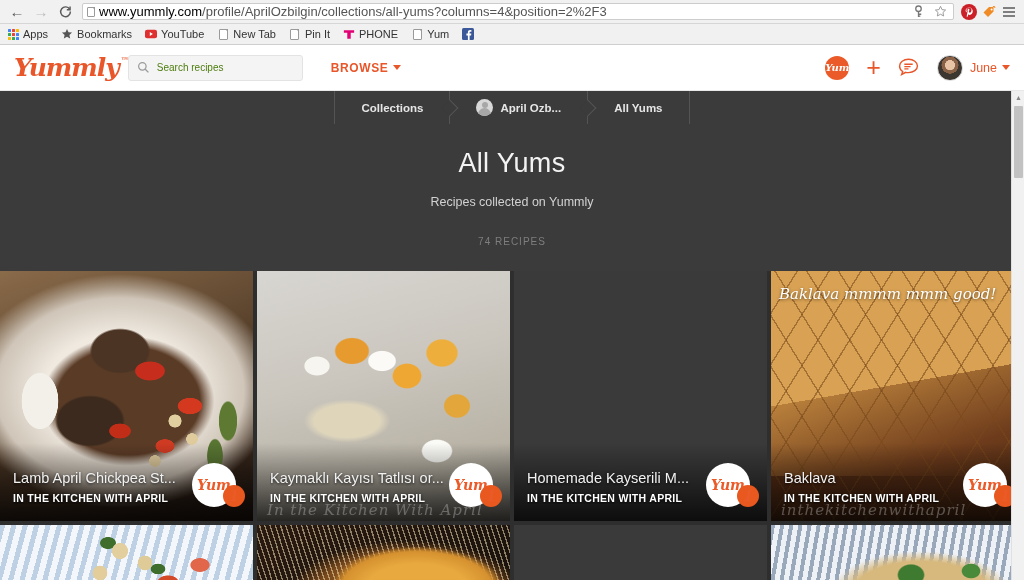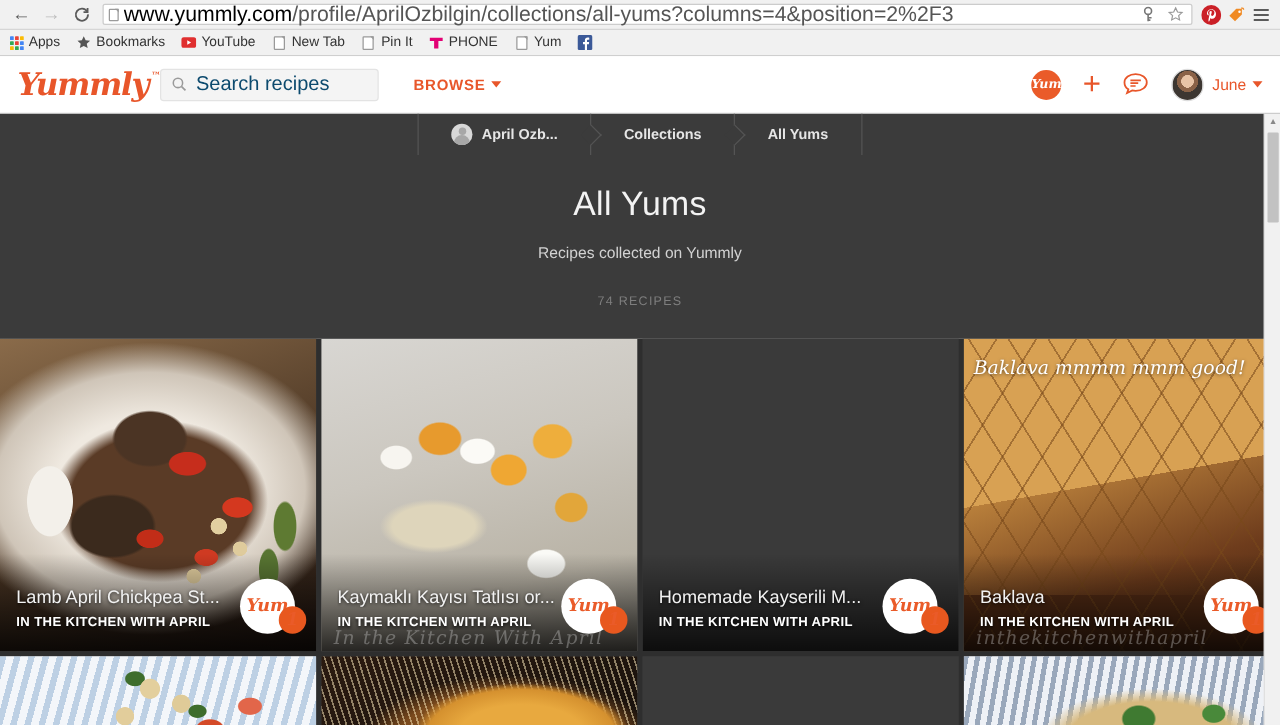--- a/index.html
+++ b/index.html
@@ -29,21 +29,21 @@
   }
   .page-doc-icon {
     width: 8px; height: 10px; border: 1px solid #9a9a9a;
     border-radius: 1px; background: #fff; flex: none; position: relative;
   }
   .page-doc-icon::after {
     content: ""; position: absolute; top: -1px; right: -1px;
     border-left: 3px solid transparent; border-top: 3px solid #9a9a9a;
   }
   .url-text {
-    font-size: 17px; color: #222; white-space: nowrap;
+    font-size: 13px; color: #222; white-space: nowrap;
     overflow: hidden; flex: 1;
   }
   .url-text .url-host { color: #000; }
   .url-text .url-path { color: #555; }
   .tb-icon {
     width: 18px; height: 18px; flex: none;
     display: flex; align-items: center; justify-content: center;
   }
 
   
@@ -88,21 +88,21 @@
     font-size: 25px; font-style: italic; font-weight: bold;
     color: #e8562a; letter-spacing: -1px; position: relative;
     padding-right: 9px; line-height: 1;
   }
   .logo sup { font-size: 8px; position: absolute; top: 1px; right: 0; font-style: normal; }
   .search-box {
     width: 175px; height: 26px; background: #f4f4f4;
     border: 1px solid #e3e3e3; border-radius: 3px;
     display: flex; align-items: center; padding: 0 8px; gap: 7px;
   }
-  .search-ph { font-size: 16px; color: #0c4a6e; }
+  .search-ph { font-size: 10px; color: #4d7c0f; }
   .browse-btn {
     margin-left: 28px; font-size: 12px; font-weight: bold;
     color: #e8562a; letter-spacing: 0.6px; display: flex;
     align-items: center; gap: 5px;
   }
   .hdr-right { margin-left: auto; display: flex; align-items: center; gap: 17px; }
   .yum-circle-btn {
     width: 24px; height: 24px; border-radius: 50%;
     background: #ea5b29; display: flex; align-items: center; justify-content: center;
     color: #fff; font-family: "DejaVu Serif", serif; font-style: italic;
@@ -475,25 +475,25 @@
         <div class="user-name">
           <span>June</span>
           <span class="caret"></span>
         </div>
       </div>
     </div>
   </div>
 
   <div class="crumb-bar">
     <div class="crumb">
+      <span>Collections</span>
+    </div>
+    <div class="crumb">
       <span class="crumb-avatar"></span>
       <span>April Ozb...</span>
-    </div>
-    <div class="crumb">
-      <span>Collections</span>
     </div>
     <div class="crumb">
       <span>All Yums</span>
     </div>
   </div>
 
   <div class="hero">
     <div class="hero-title">All Yums</div>
     <div class="hero-sub">Recipes collected on Yummly</div>
     <div class="hero-count">74 RECIPES</div>

